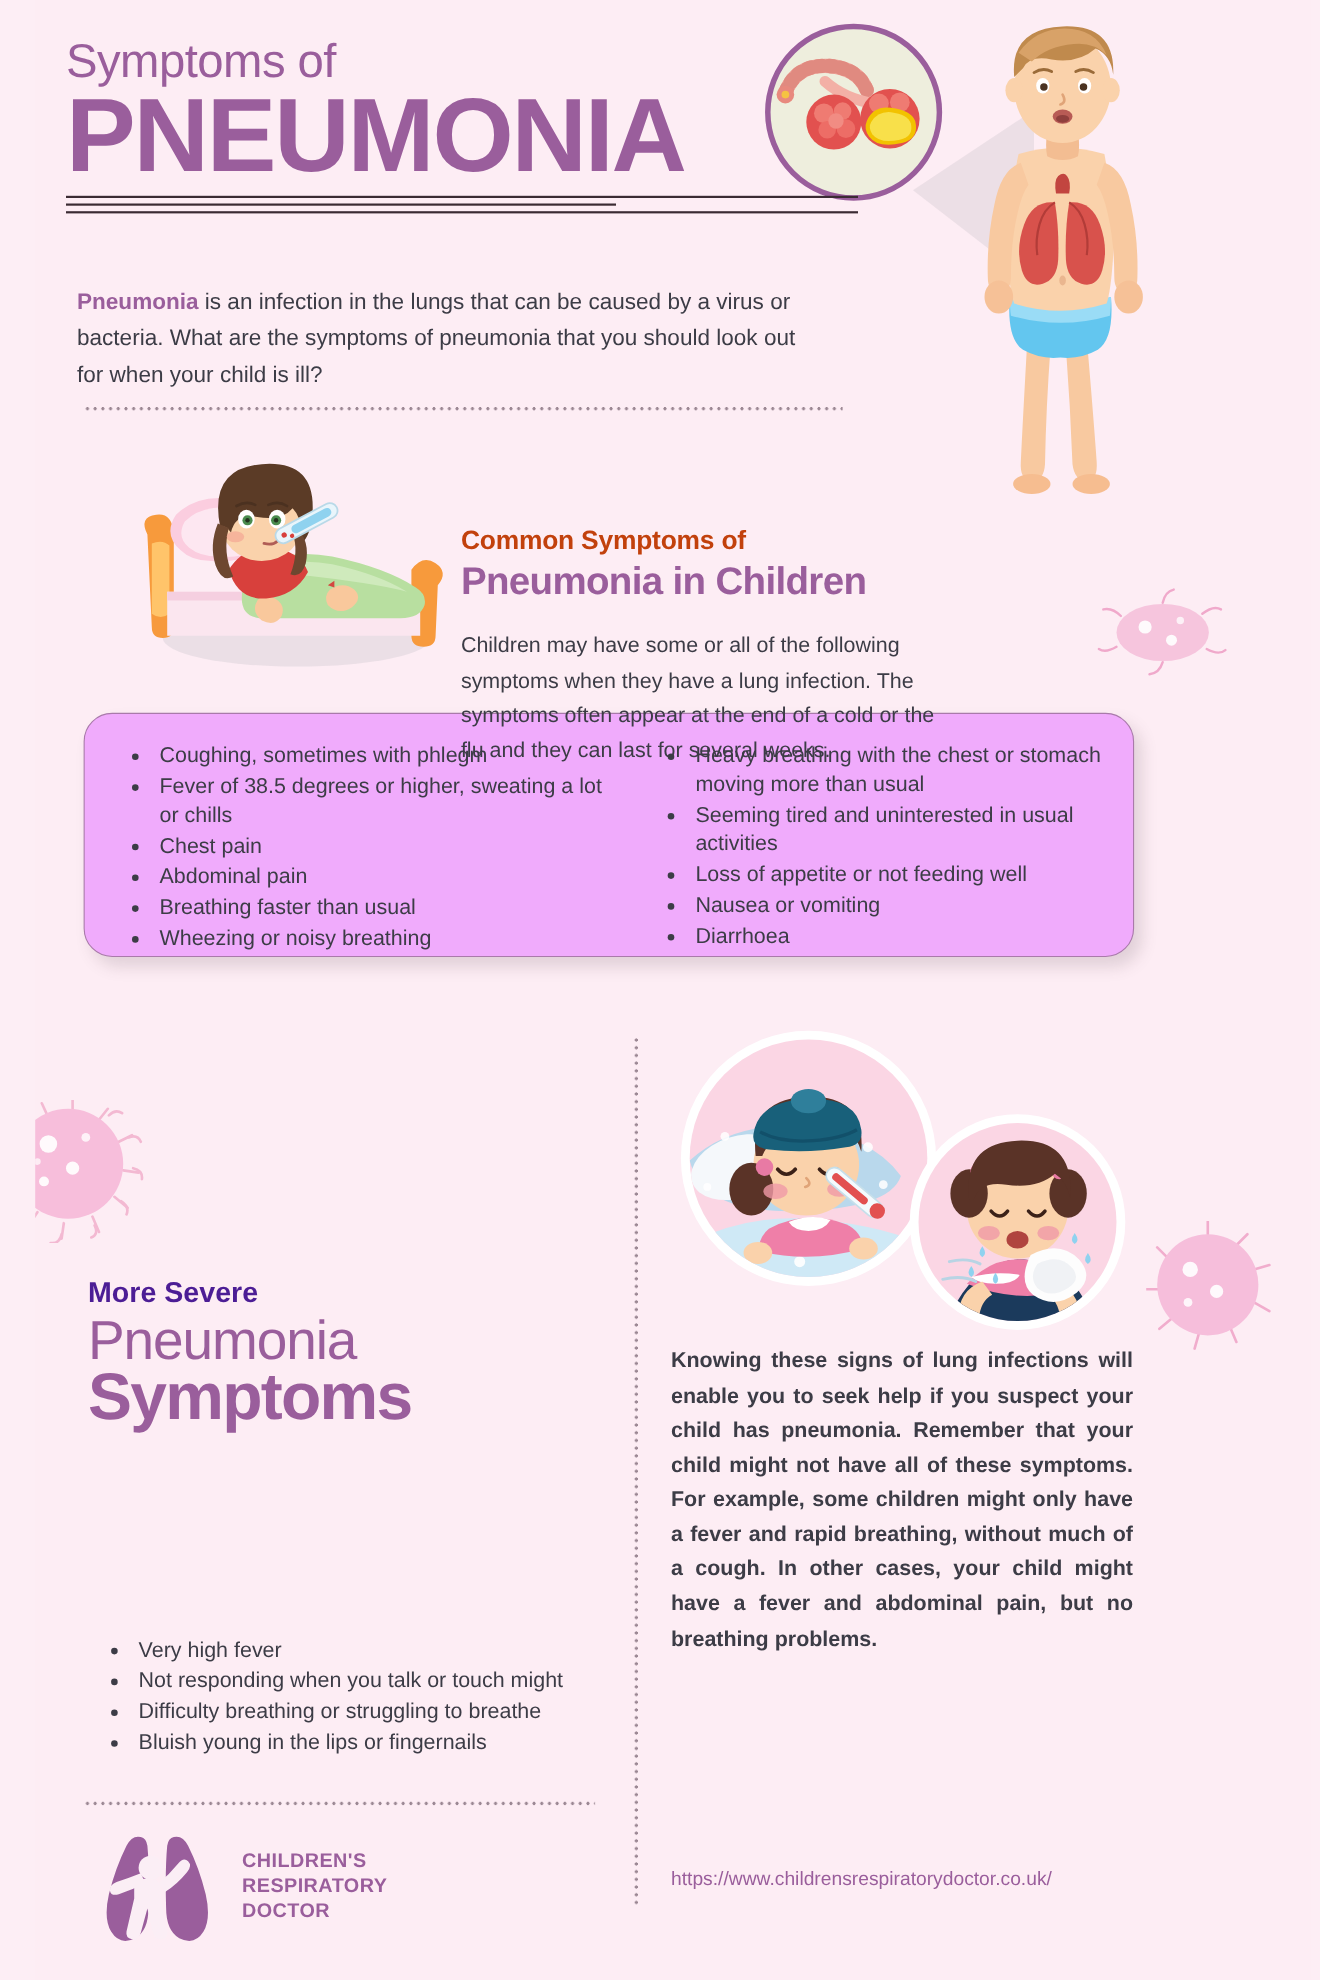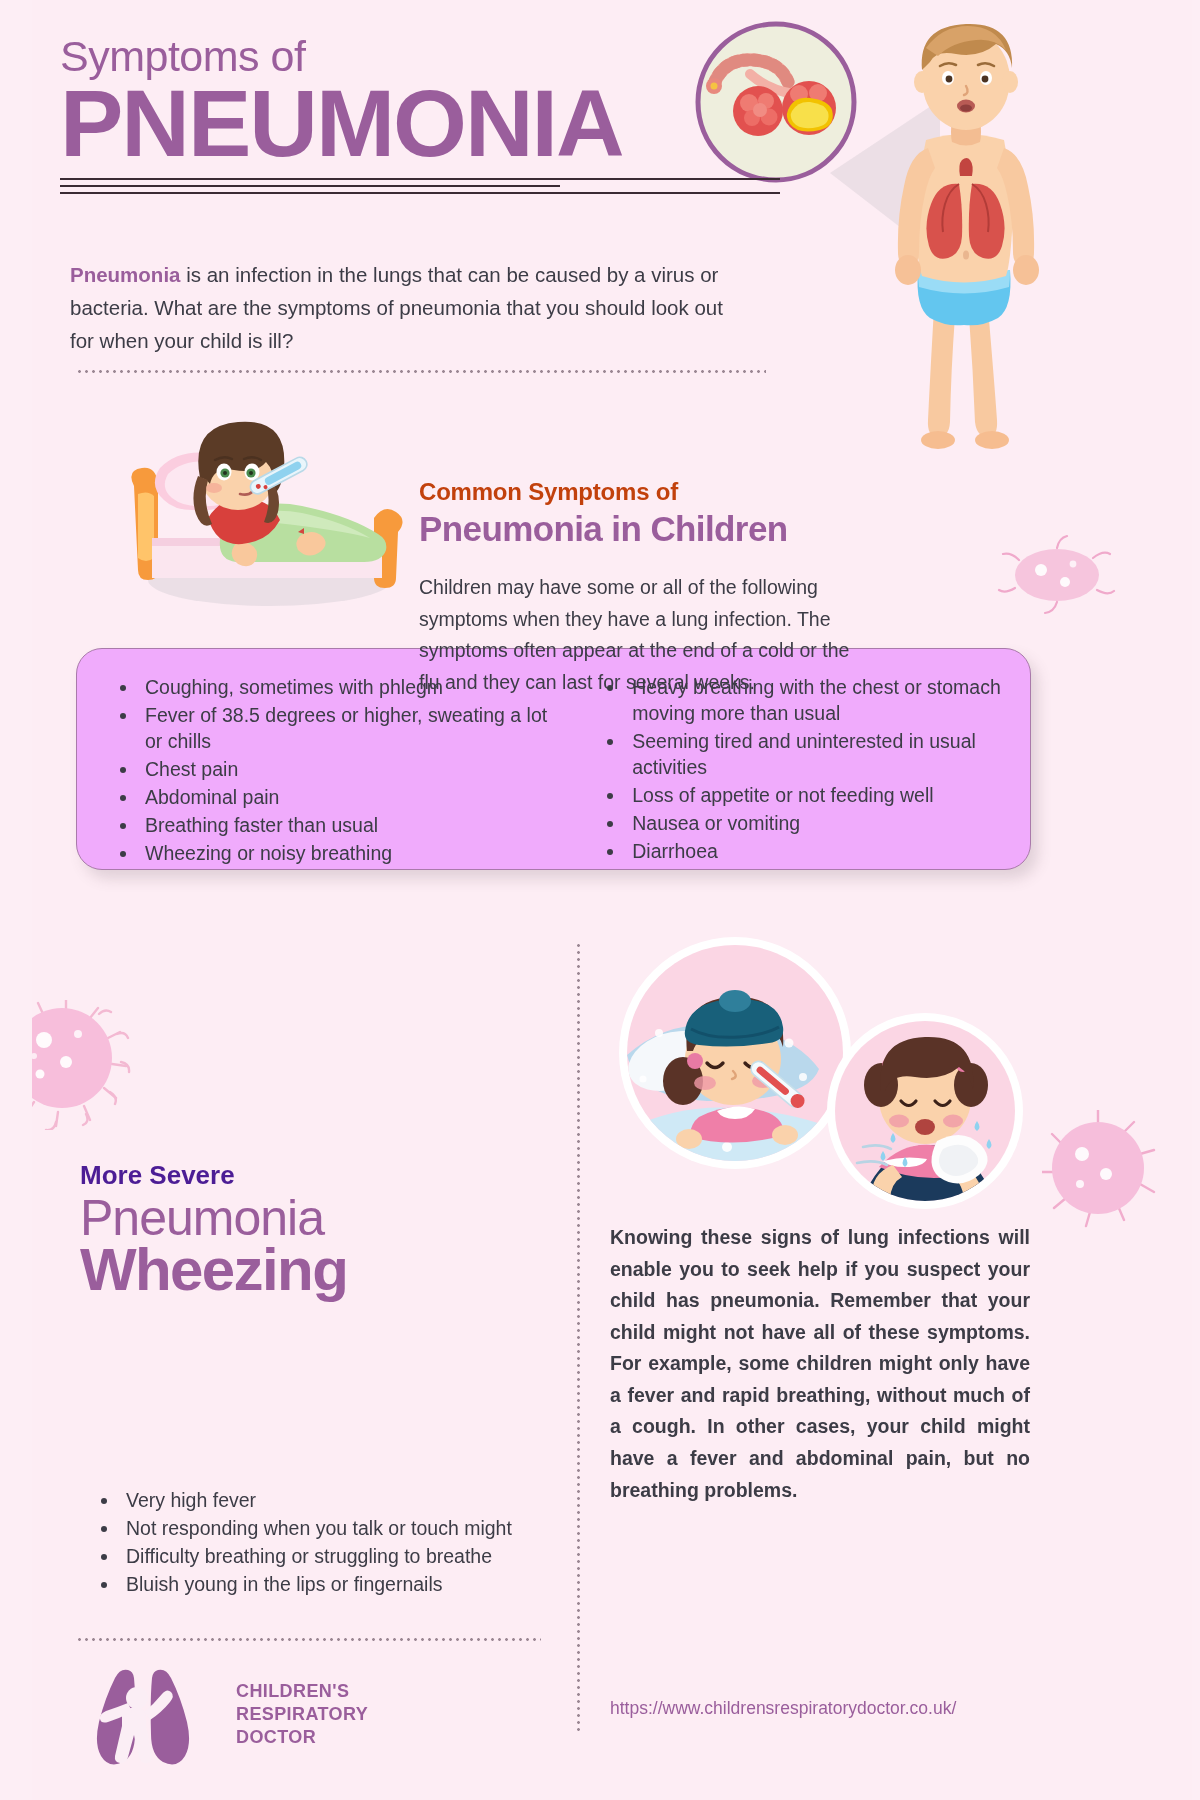--- a/index.html
+++ b/index.html
@@ -119,21 +119,21 @@
   .sec2-body {
     position: absolute; left: 58px; top: 1368px; width: 470px;
     font-size: 19.5px; line-height: 1.62; color: #3c3c46; z-index: 6;
   }
   .sec2-list { position: absolute; left: 58px; top: 1488px; width: 480px; z-index: 6; }
   .dots-sev { left: 44px; top: 1638px; width: 465px; z-index: 6; }
 
   
   .logo-wrap {
     position: absolute; left: 52px; top: 1662px;
-    display: flex; align-items: center; gap: 34px; z-index: 6;
+    display: flex; align-items: center; gap: 18px; z-index: 6;
   }
   .logo-text {
     font-size: 18px; font-weight: 700; color: #9a5e9c;
     line-height: 1.26; letter-spacing: 0.4px;
   }
 
   
   .dots-v {
     position: absolute; left: 545px; top: 942px; width: 3px; height: 790px;
     background-image: radial-gradient(circle, #9b8793 1.3px, transparent 1.5px);
@@ -371,21 +371,21 @@
         </ul>
       </div>
     </div>
   </div>
 
   <div class="dots-v"></div>
 
   <div class="sec2-head">
     <div class="kicker2">More Severe</div>
     <div class="h2-thin">Pneumonia</div>
-    <div class="h2-bold">Wheezing</div>
+    <div class="h2-bold">Symptoms</div>
   </div>
   <div class="sec2-list">
     <ul class="sym">
       <li>Very high fever</li>
       <li>Not responding when you talk or touch might</li>
       <li>Difficulty breathing or struggling to breathe</li>
       <li>Bluish young in the lips or fingernails</li>
     </ul>
   </div>
   <div class="dots-h dots-sev"></div>

